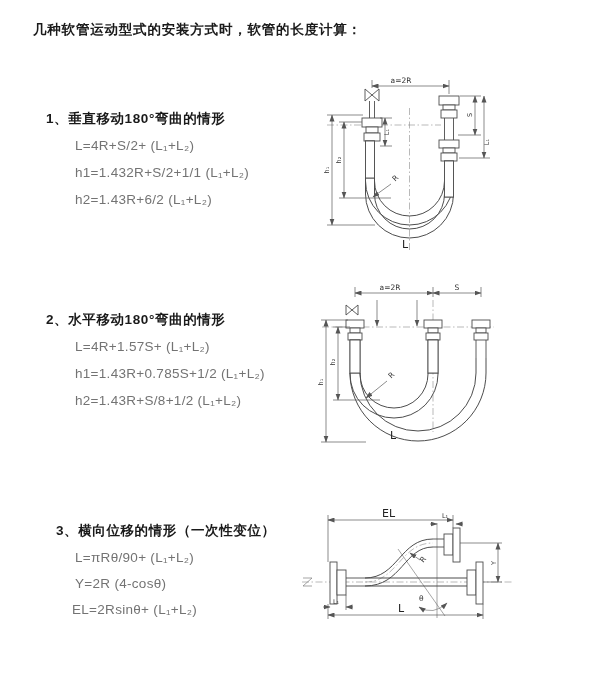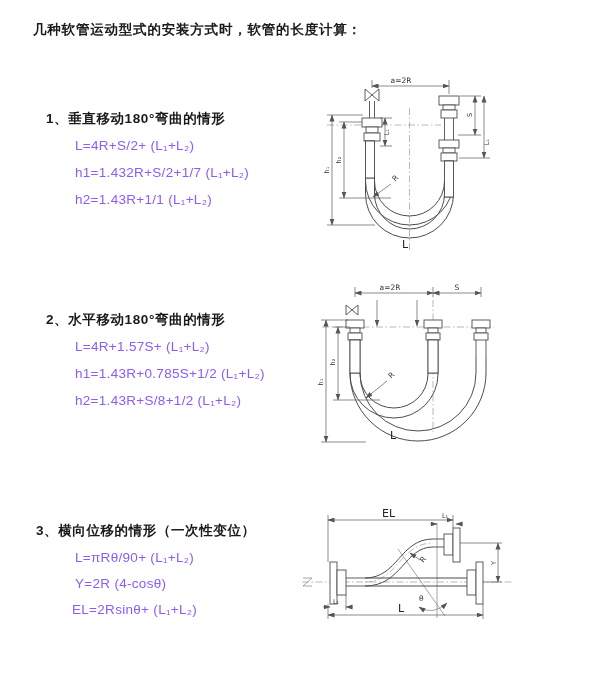--- a/index.html
+++ b/index.html
@@ -1,48 +1,48 @@
 <!DOCTYPE html>
 <html><head>
 <meta charset="utf-8">
 <style>
   html,body{margin:0;padding:0;}
   body{width:600px;height:675px;background:#ffffff;position:relative;
        font-family:"Liberation Sans","DejaVu Sans",sans-serif;color:#1a1a1a;overflow:hidden;}
   .abs{position:absolute;}
   .title{font-size:13.5px;font-weight:600;letter-spacing:.8px;white-space:nowrap;text-align:center;}
   .heading{font-size:13.5px;font-weight:600;letter-spacing:.6px;white-space:nowrap;}
-  .formula{font-size:13.5px;font-weight:400;letter-spacing:.3px;white-space:nowrap;color:#8b5cf6;}
+  .formula{font-size:13.5px;font-weight:400;letter-spacing:.3px;white-space:nowrap;color:#737373;}
   svg{overflow:visible;}
   .dl{stroke:#5a5a5a;stroke-width:.7;fill:none;}
   .ol{stroke:#4d4d4d;stroke-width:1;fill:none;}
   .fit rect{fill:#fff;stroke:#4d4d4d;stroke-width:.9;}
   .fit line{stroke:#4d4d4d;stroke-width:.9;}
   .cl{stroke:#8a8a8a;stroke-width:.6;fill:none;stroke-dasharray:7 2.5 1.5 2.5;}
   .thin{stroke:#6a6a6a;stroke-width:.6;fill:none;}
   .dt{font-family:"DejaVu Sans",sans-serif;font-size:6.5px;fill:#333;}
   .dtm{font-family:"DejaVu Sans",sans-serif;font-size:7.5px;fill:#333;}
   .dtl{font-family:"DejaVu Sans",sans-serif;font-size:11px;fill:#222;}
 </style>
 </head>
 <body>
 
 <div class="abs title" style="left:33px;top:21px">几种软管运动型式的安装方式时，软管的长度计算：</div>
 
 <div class="abs heading" style="left:46px;top:110px">1、垂直移动180°弯曲的情形</div>
 <div class="abs formula" style="left:75px;top:138px">L=4R+S/2+ (L₁+L₂)</div>
-<div class="abs formula" style="left:75px;top:165px">h1=1.432R+S/2+1/7 (L₁+L₂)</div>
-<div class="abs formula" style="left:75px;top:192px">h2=1.43R+1/1 (L₁+L₂)</div>
+<div class="abs formula" style="left:75px;top:165px">h1=1.432R+S/2+1/1 (L₁+L₂)</div>
+<div class="abs formula" style="left:75px;top:192px">h2=1.43R+6/2 (L₁+L₂)</div>
 
 <div class="abs heading" style="left:46px;top:311px">2、水平移动180°弯曲的情形</div>
 <div class="abs formula" style="left:75px;top:339px">L=4R+1.57S+ (L₁+L₂)</div>
 <div class="abs formula" style="left:75px;top:366px">h1=1.43R+0.785S+1/2 (L₁+L₂)</div>
 <div class="abs formula" style="left:75px;top:393px">h2=1.43R+S/8+1/2 (L₁+L₂)</div>
 
-<div class="abs heading" style="left:36px;top:522px">3、横向位移的情形（一次性变位）</div>
+<div class="abs heading" style="left:56px;top:522px">3、横向位移的情形（一次性变位）</div>
 <div class="abs formula" style="left:75px;top:550px">L=πRθ/90+ (L₁+L₂)</div>
 <div class="abs formula" style="left:75px;top:576px">Y=2R (4-cosθ)</div>
 <div class="abs formula" style="left:72px;top:602px">EL=2Rsinθ+ (L₁+L₂)</div>
 
 <svg class="abs" style="left:313px;top:68px" width="190" height="188" viewBox="0 0 190 188">
   <defs>
     <marker id="ae1" markerWidth="9" markerHeight="7" refX="6.5" refY="2.5" orient="auto" markerUnits="userSpaceOnUse">
         <path d="M0,0L7,2.5L0,5Z" fill="#555"></path>
       </marker>
     <marker id="as1" markerWidth="9" markerHeight="7" refX="0.5" refY="2.5" orient="auto" markerUnits="userSpaceOnUse">

